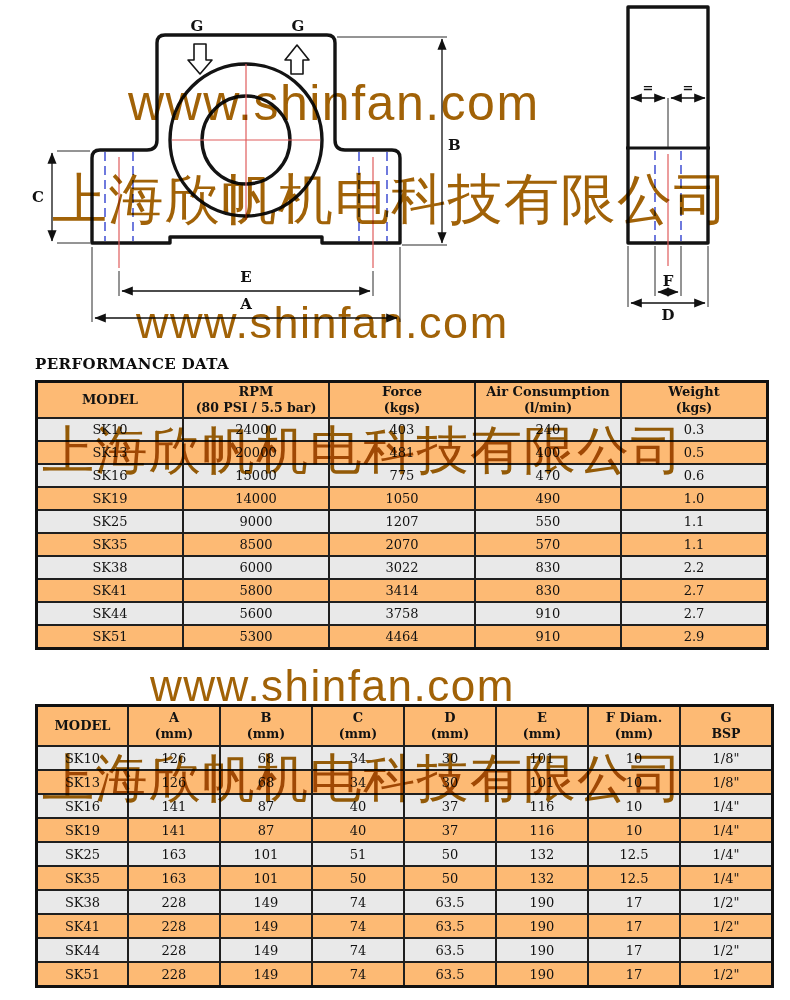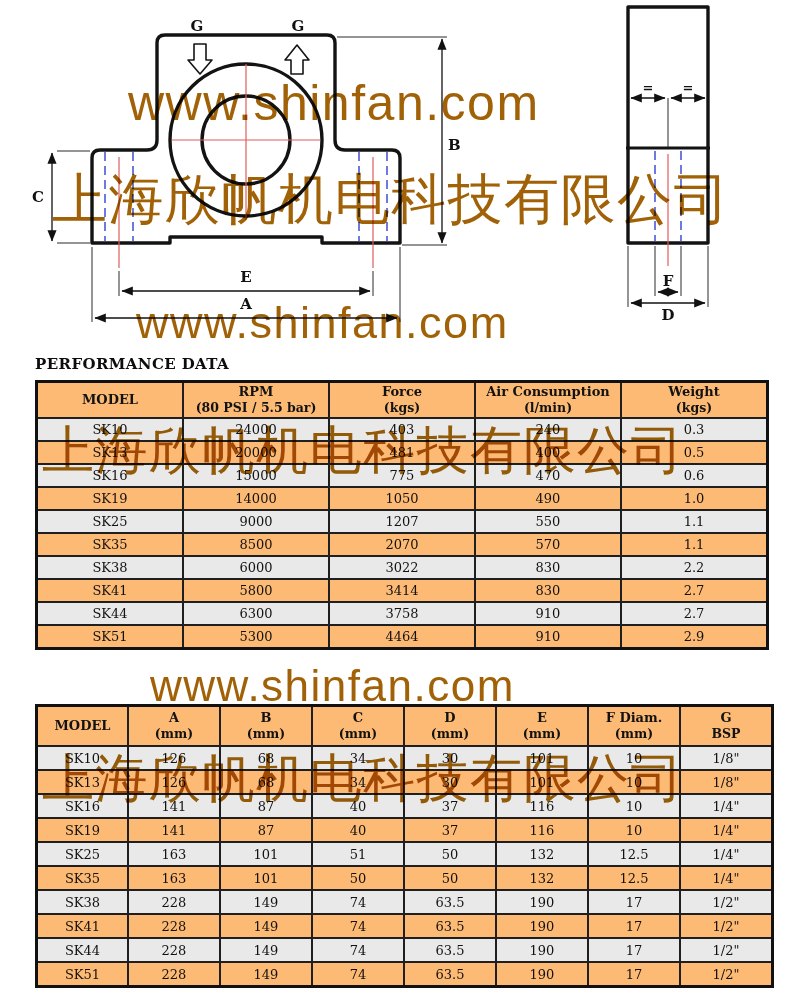--- a/index.html
+++ b/index.html
@@ -217,21 +217,21 @@
         </tr>
         <tr>
           <td>SK41</td>
           <td>5800</td>
           <td>3414</td>
           <td>830</td>
           <td>2.7</td>
         </tr>
         <tr class="shaded">
           <td>SK44</td>
-          <td>6300</td>
+          <td>5600</td>
           <td>3758</td>
           <td>910</td>
           <td>2.7</td>
         </tr>
         <tr>
           <td>SK51</td>
           <td>5300</td>
           <td>4464</td>
           <td>910</td>
           <td>2.9</td>

